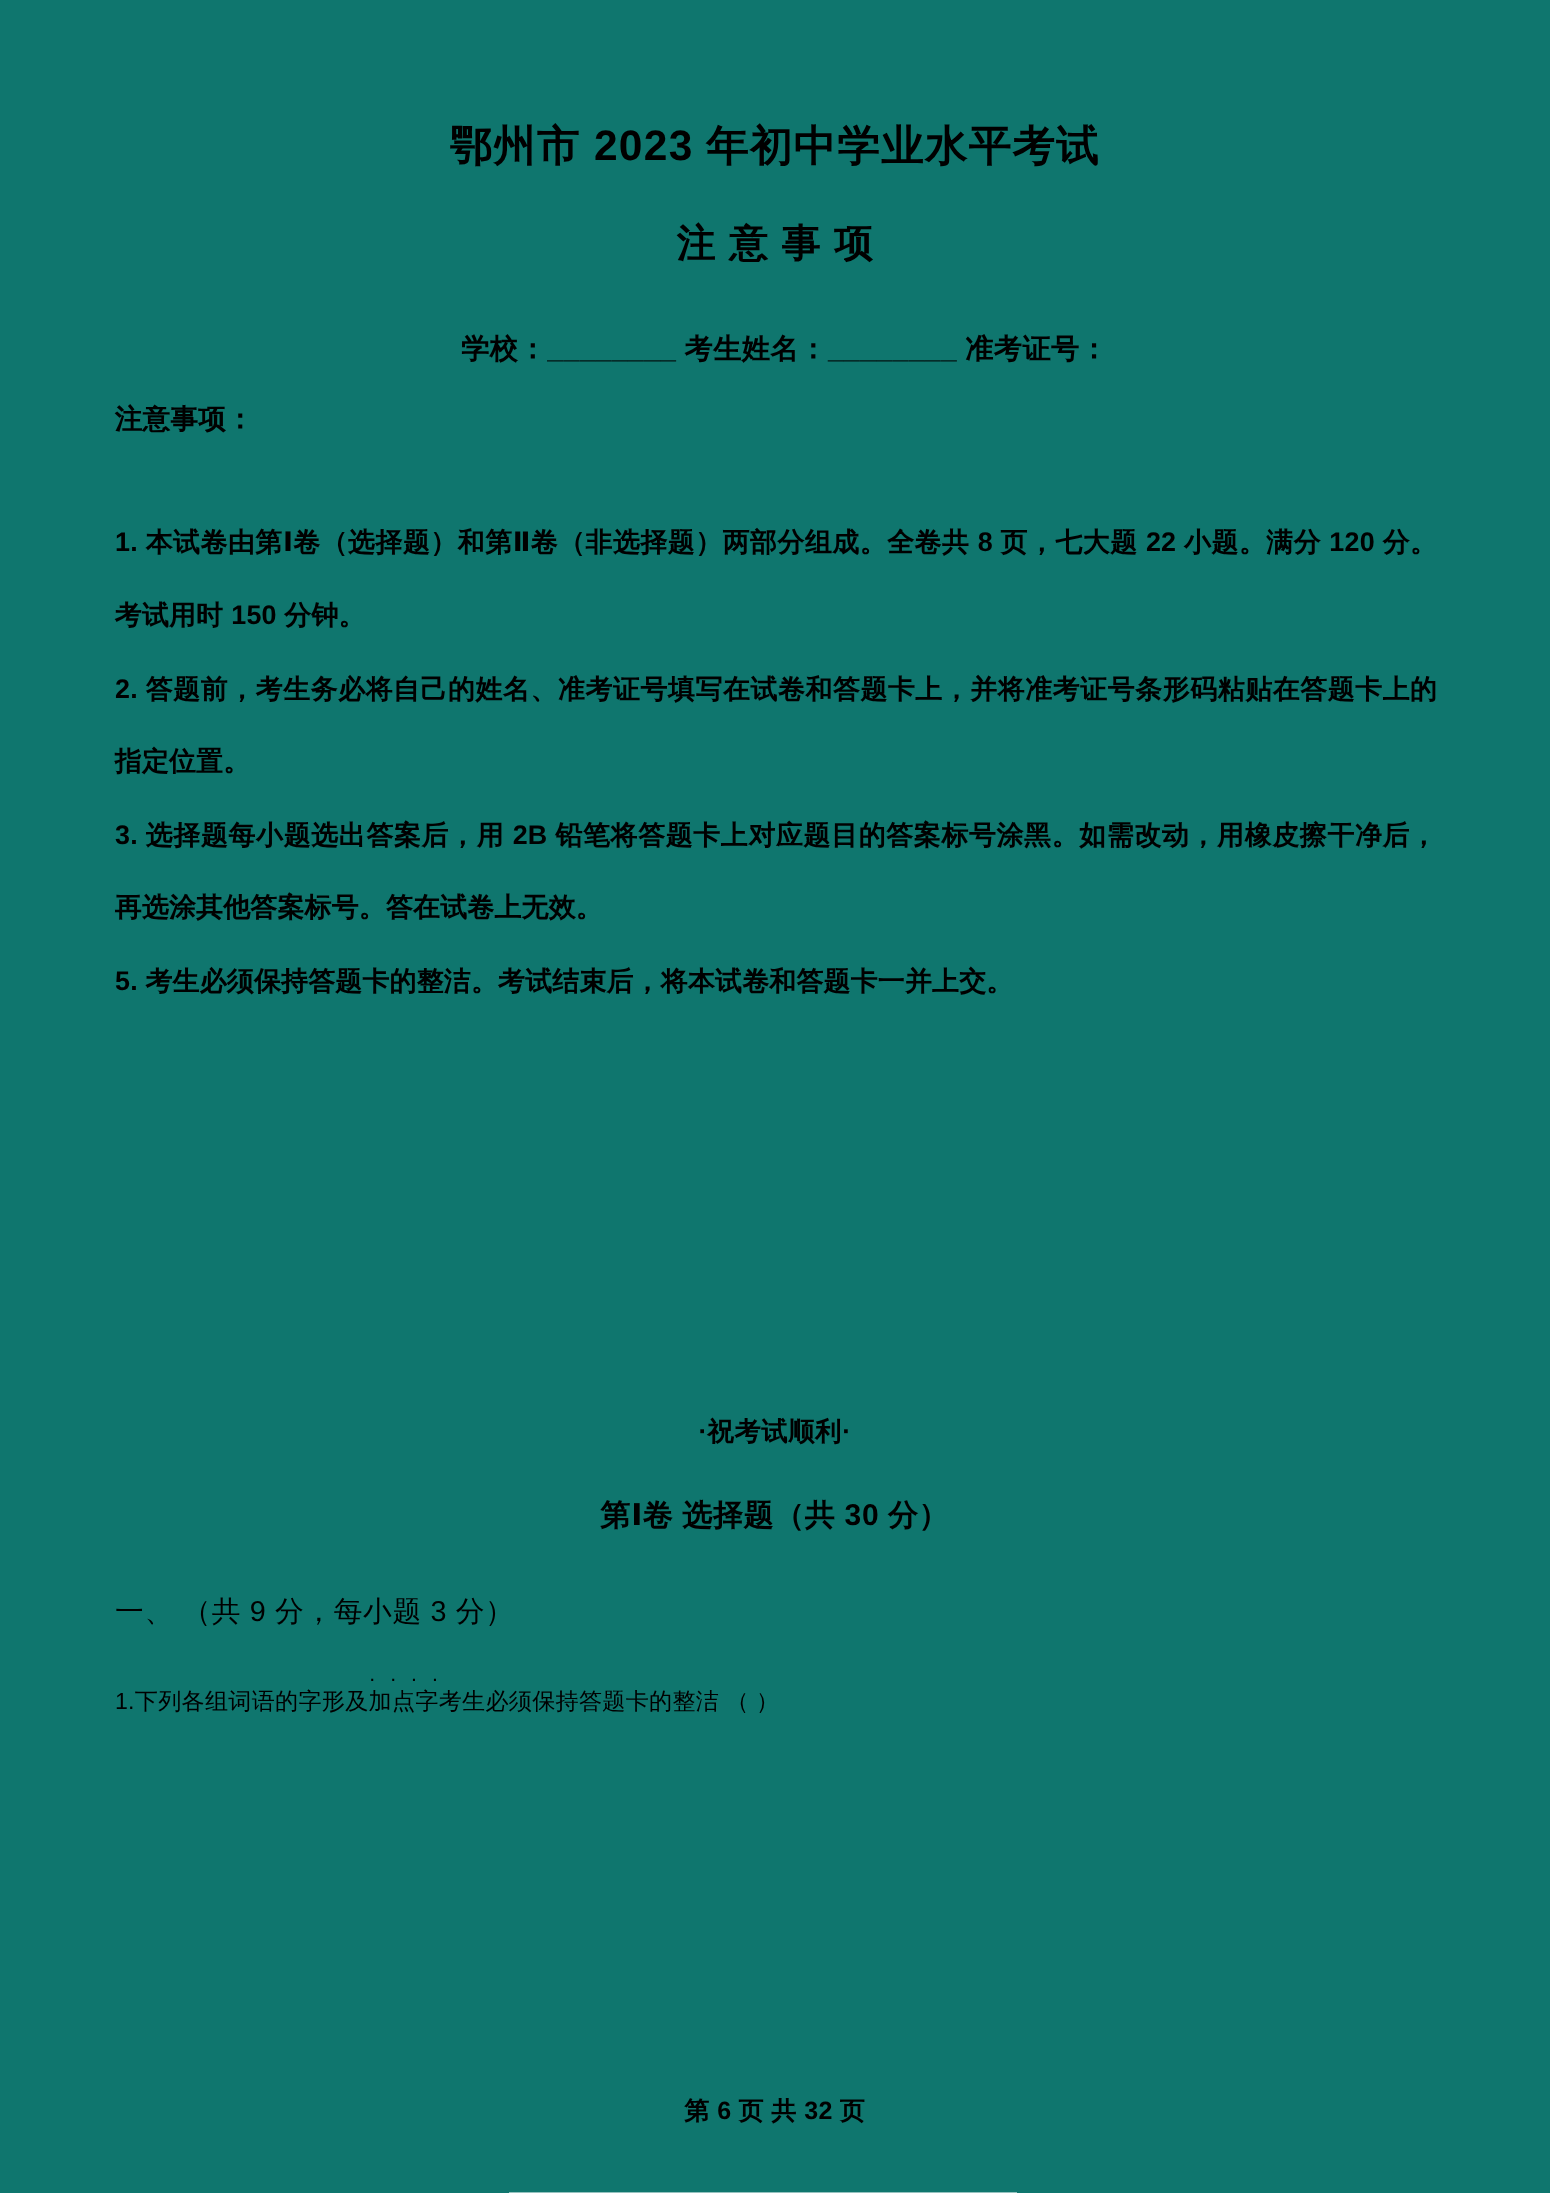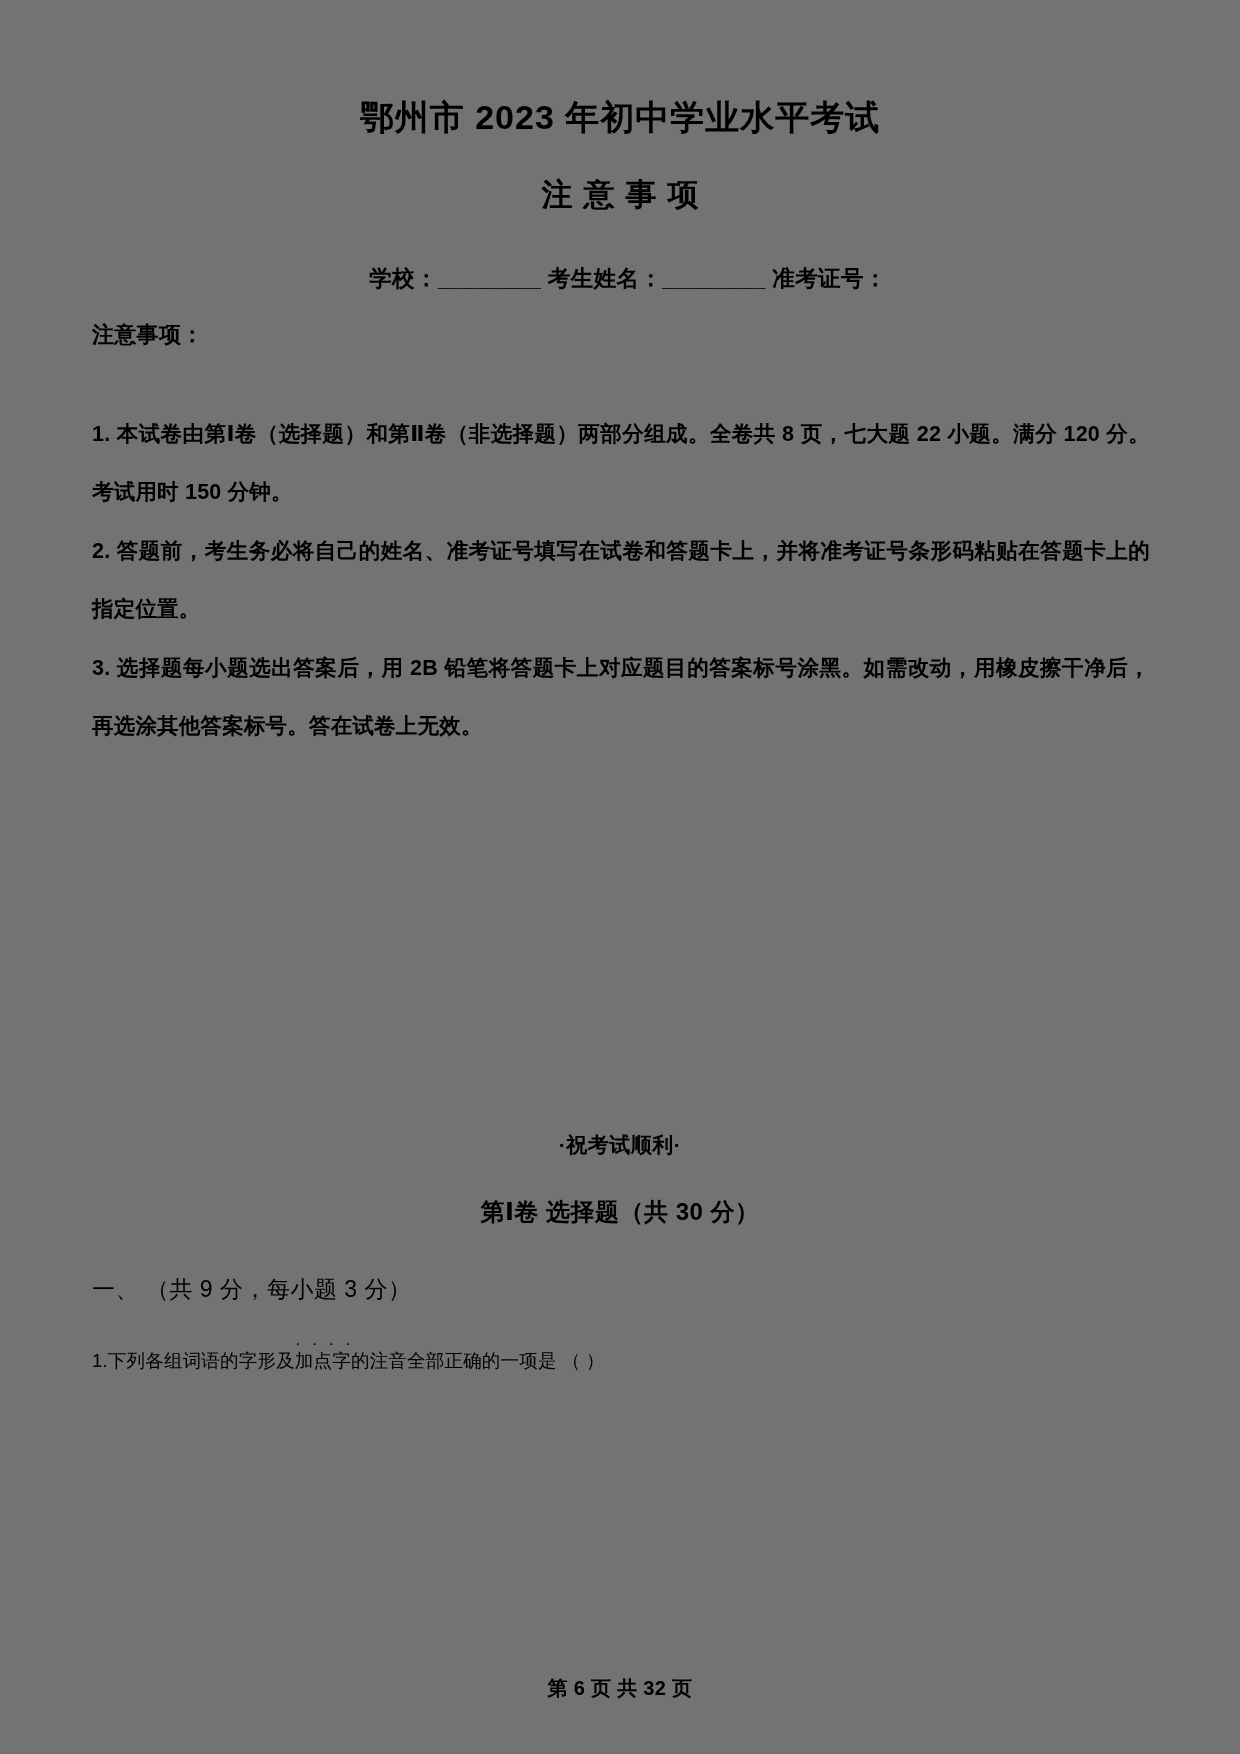--- a/index.html
+++ b/index.html
@@ -8,21 +8,21 @@
     background: #ffffff;
   }
   body {
     font-family: "Liberation Sans", "DejaVu Sans", sans-serif;
     color: #000000;
   }
   .page {
     position: relative;
     width: 1240px;
     height: 1754px;
-    background: #737373;
+    background: #0f766e;
     overflow: hidden;
     box-sizing: border-box;
   }
 
   
   .doc-title {
     position: absolute;
     left: 0;
     top: 96px;
     width: 1240px;
@@ -161,27 +161,28 @@
   <div class="doc-subtitle">注意事项</div>
 
   <div class="id-line">学校：________ 考生姓名：________ 准考证号：</div>
 
   <div class="notice-heading">注意事项：</div>
 
   <div class="notice-list">
     <div class="notice-item">1. 本试卷由第Ⅰ卷（选择题）和第Ⅱ卷（非选择题）两部分组成。全卷共 8 页，七大题 22 小题。满分 120 分。考试用时 150 分钟。</div>
     <div class="notice-item">2. 答题前，考生务必将自己的姓名、准考证号填写在试卷和答题卡上，并将准考证号条形码粘贴在答题卡上的指定位置。</div>
     <div class="notice-item">3. 选择题每小题选出答案后，用 2B 铅笔将答题卡上对应题目的答案标号涂黑。如需改动，用橡皮擦干净后，再选涂其他答案标号。答在试卷上无效。</div>
+    <div class="notice-item">5. 考生必须保持答题卡的整洁。考试结束后，将本试卷和答题卡一并上交。</div>
   </div>
 
   <div class="wish-line">·祝考试顺利·</div>
 
   <div class="paper-section">第Ⅰ卷 选择题（共 30 分）</div>
 
   <div class="part-heading">一、 （共 9 分，每小题 3 分）</div>
 
   <div class="question-1">
-    <span>1.</span><span>下列各组词语的字形及</span><span class="emph-dots">加点字</span><span>的注音全部正确的一项是 （    ）</span>
+    <span>1.</span><span>下列各组词语的字形及</span><span class="emph-dots">加点字</span><span>考生必须保持答题卡的整洁 （    ）</span>
   </div>
 
   <div class="footer">第 6 页 共 32 页</div>
 
 </div>
 
 </body></html>

